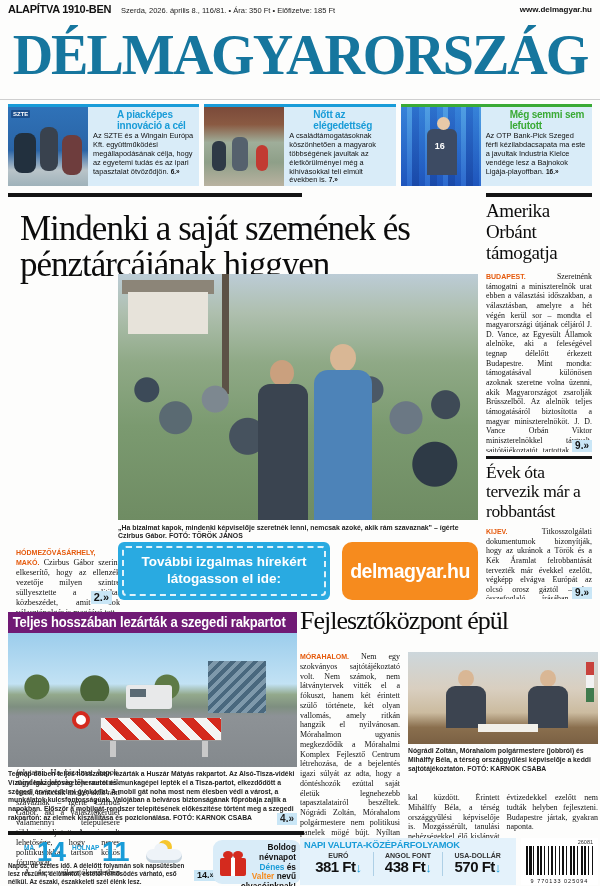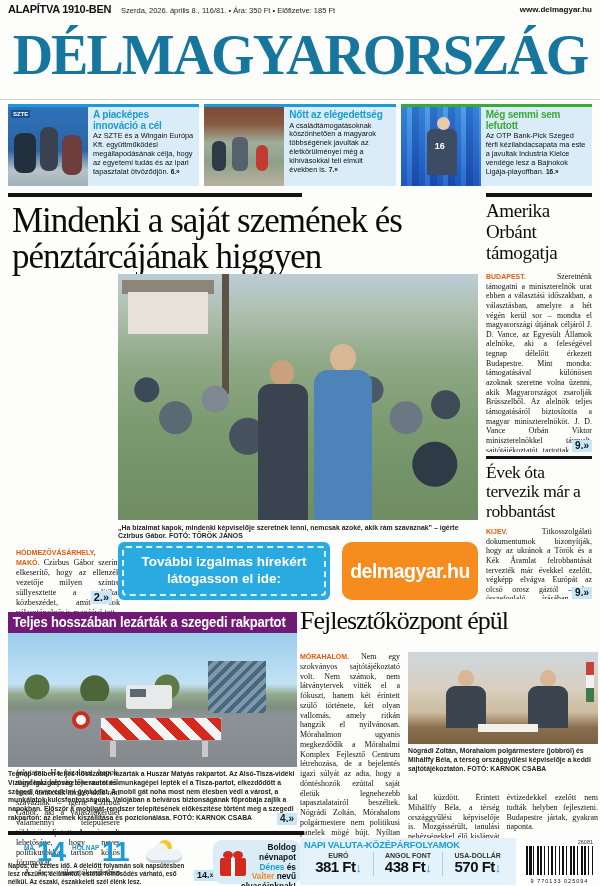--- a/index.html
+++ b/index.html
@@ -16,21 +16,21 @@
             font-family:"Liberation Serif",serif;font-weight:bold;font-size:56px;
             letter-spacing:-2px;color:#16769e;line-height:86px;white-space:nowrap;}
   .mast-rule{position:absolute;top:99px;left:0;width:600px;border-top:1px solid #cfcfcf;}
 
   
   .teasers{position:absolute;top:104px;left:8px;width:584px;height:82px;display:flex;gap:5px;}
   .teaser{flex:1;display:flex;border-top:3px solid #199cd8;}
   .teaser.green{border-top-color:#3aaa35;}
   .tphoto{width:80px;flex:none;position:relative;overflow:hidden;}
   .ttext{flex:1;background:#d9ecf8;padding:3px 5px 2px 5px;overflow:hidden;}
-  .thead{font-size:10px;font-weight:bold;color:#199cd8;line-height:1.05;margin-bottom:1px;letter-spacing:-0.2px;}
+  .thead{font-size:10px;font-weight:bold;color:#199cd8;line-height:1.05;margin-bottom:1px;letter-spacing:-0.2px;margin-left:24px;}
   .thead.green{color:#3aaa35;}
   .tbody{font-size:7.4px;line-height:1.2;color:#101010;text-align:left;}
   .tref{font-size:6.5px;font-weight:bold;}
 
   .ph1{background:linear-gradient(180deg,#2f72b8 0%,#2a64a6 55%,#b9c4c9 80%,#9fb2ba 100%);}
   .ph1 .blob{position:absolute;border-radius:50%;}
   .ph-label{position:absolute;top:3px;left:3px;background:#1c4f8c;color:#fff;font-size:6px;font-weight:bold;padding:1px 2px;border-radius:1px;}
   .ph2{background:linear-gradient(180deg,#7b4a3a 0%,#8a5a42 22%,#9fae9a 45%,#8e9f88 70%,#b9b2a0 100%);}
   .ph3{background:repeating-linear-gradient(90deg,#4a7ab5 0 6px,#6d97c9 6px 11px,#3d689f 11px 18px),linear-gradient(180deg,#5d88bd,#35598c);background-blend-mode:overlay;}
   .jersey{position:absolute;left:26px;top:22px;width:30px;height:46px;background:#3d4b63;border-radius:6px 6px 0 0;}
@@ -211,21 +211,21 @@
       <div class="ttext">
         <div class="thead green">Még semmi sem lefutott</div>
         <div class="tbody"><span>Az OTP Bank-Pick Szeged férfi kézilabdacsapata ma este a javultak Industria Kielce vendége lesz a Bajnokok Ligája-playoffban.</span> <span class="tref">16.»</span></div>
       </div>
     </div>
   </div>
 
   <div class="bar" style="top:193px;left:8px;width:294px;"></div>
   <div class="bar" style="top:193px;left:486px;width:106px;"></div>
 
-  <h1 class="lead-headline serif" style="margin:4px;font-weight:normal;">Mindenki a saját szemének és pénztárcájának higgyen</h1>
+  <h1 class="lead-headline serif" style="margin:12px;font-weight:normal;">Mindenki a saját szemének és pénztárcájának higgyen</h1>
 
   <div class="lead-colwrap">
     <div class="lead-col">
       <p><span class="datemark">HÓDMEZŐVÁSÁRHELY, MAKÓ.</span> <span>Czirbus Gábor szerint elkeserítő, hogy az ellenzék vezetője milyen szintre süllyesztette a politikai közbeszédet, amit sok választópolgár is magáévá tett.</span></p>
       <p>– Kemény, de felemelő hónapok állnak mögöttem. Igyekeztem minél több választópolgárral személyesen találkozni. Hiszek abban, hogy nagyon fontos egymás szemébe nézni, kezet fogni. Az elmúlt 12 évben makói önkormányzati képviselőként is úgy végeztem a tevékenységemet, hogy mindenkit meghallgattam, aki hozzám fordult, és igyekeztem segíteni. Megválasztásom esetén országgyűlési képviselőként is ezt szeretném folytatni. Ha bizalmat kapok, mindenki képviselője szeretnék lenni, nemcsak azoké, akik rám szavaznak – ígérte Czirbus Gábor, aki a választókerület valamennyi településére többször eljutott. Arra is volt lehetősége, hogy neves politikusokkal tartson közös fórumokat.</p>
       <p>A 4-es választókerületben több alkalommal is járt kampányolni Orbán Viktor miniszterelnök, Szijjártó Péter külügyminiszter és a jelenlegi országgyűlési képviselő, Lázár János építési és közlekedési miniszter is.</p>
     </div>
     <span class="pref">2.»</span>
   </div>
 

